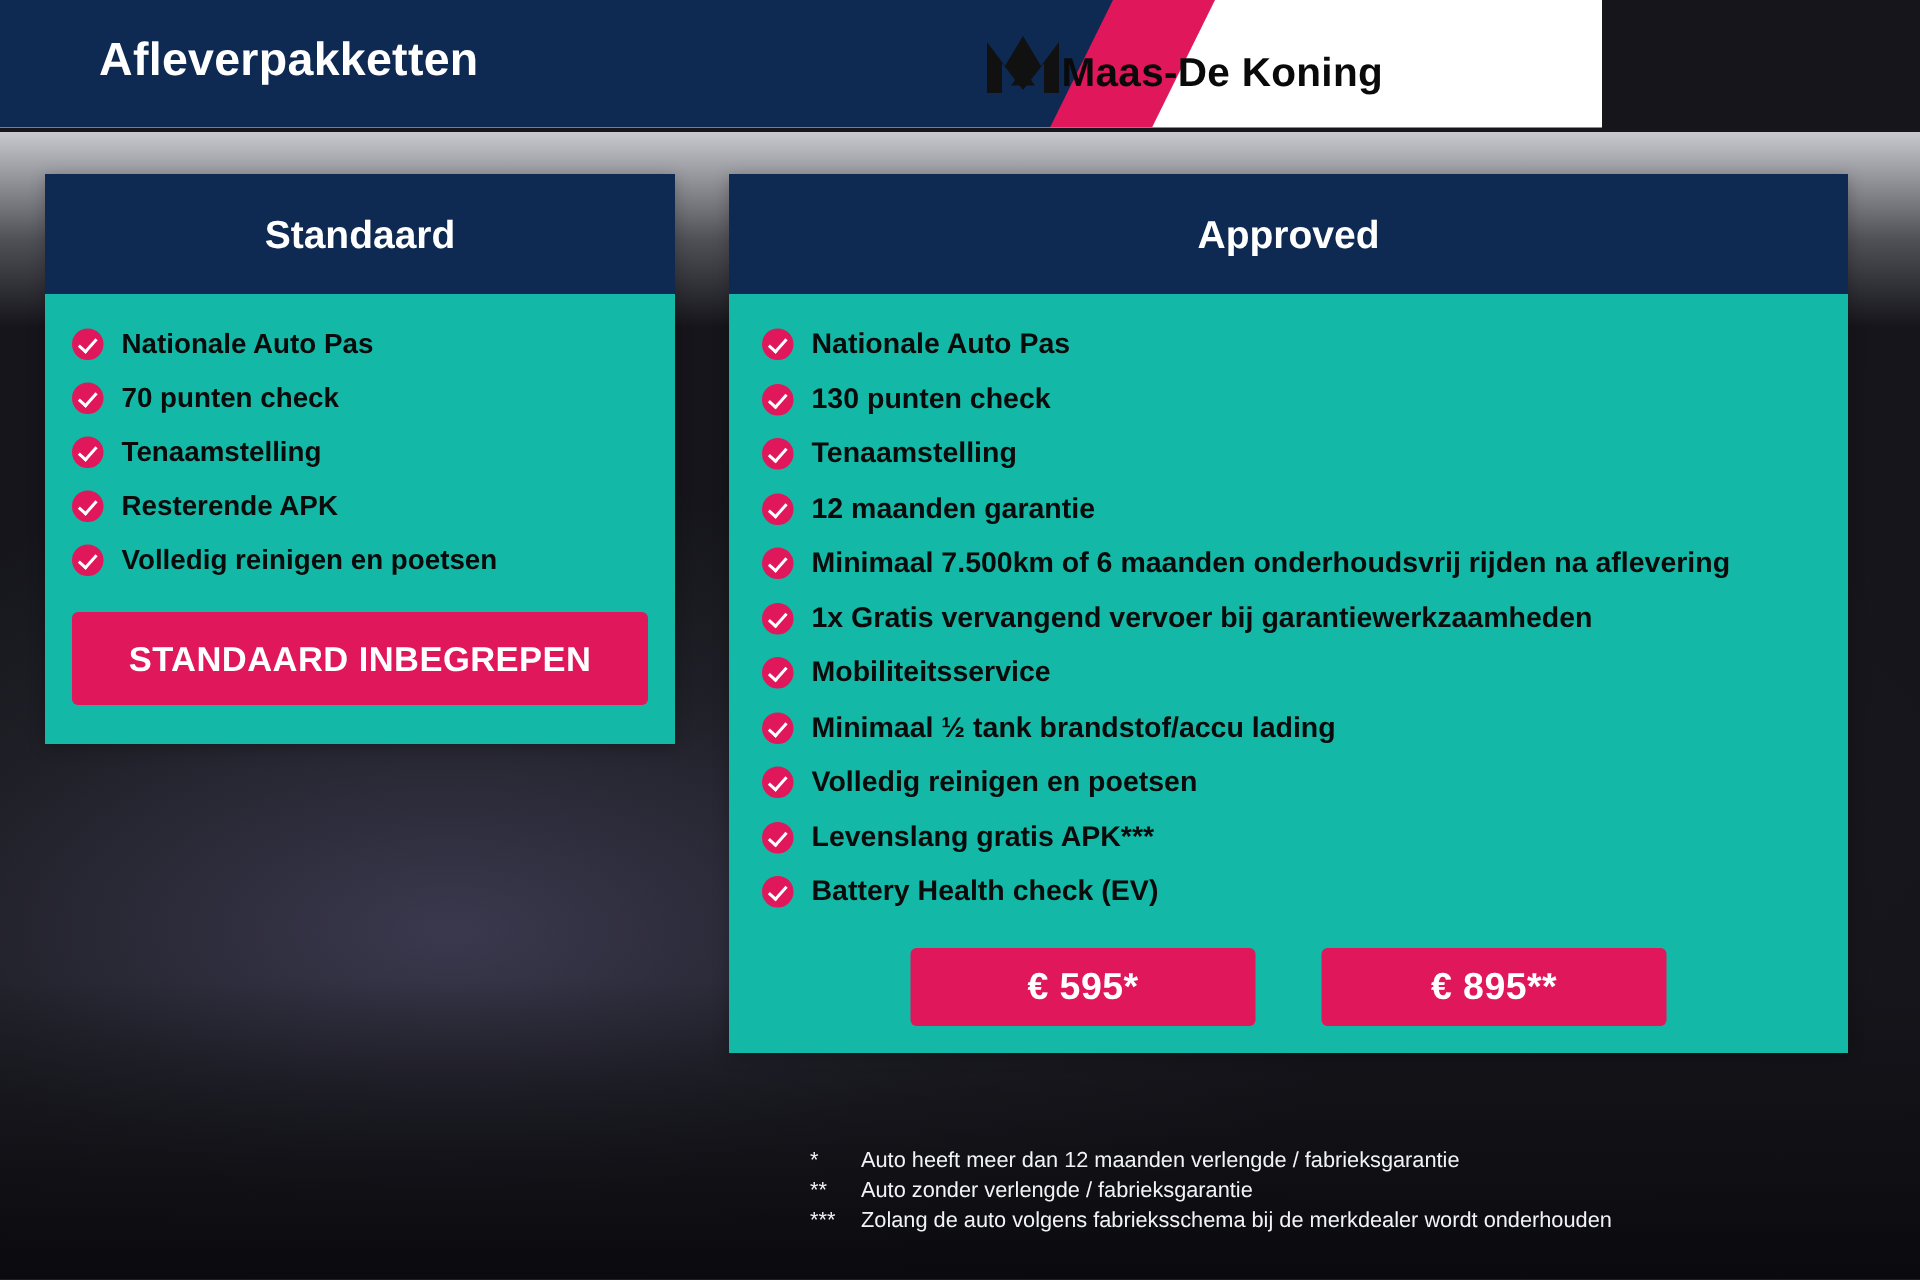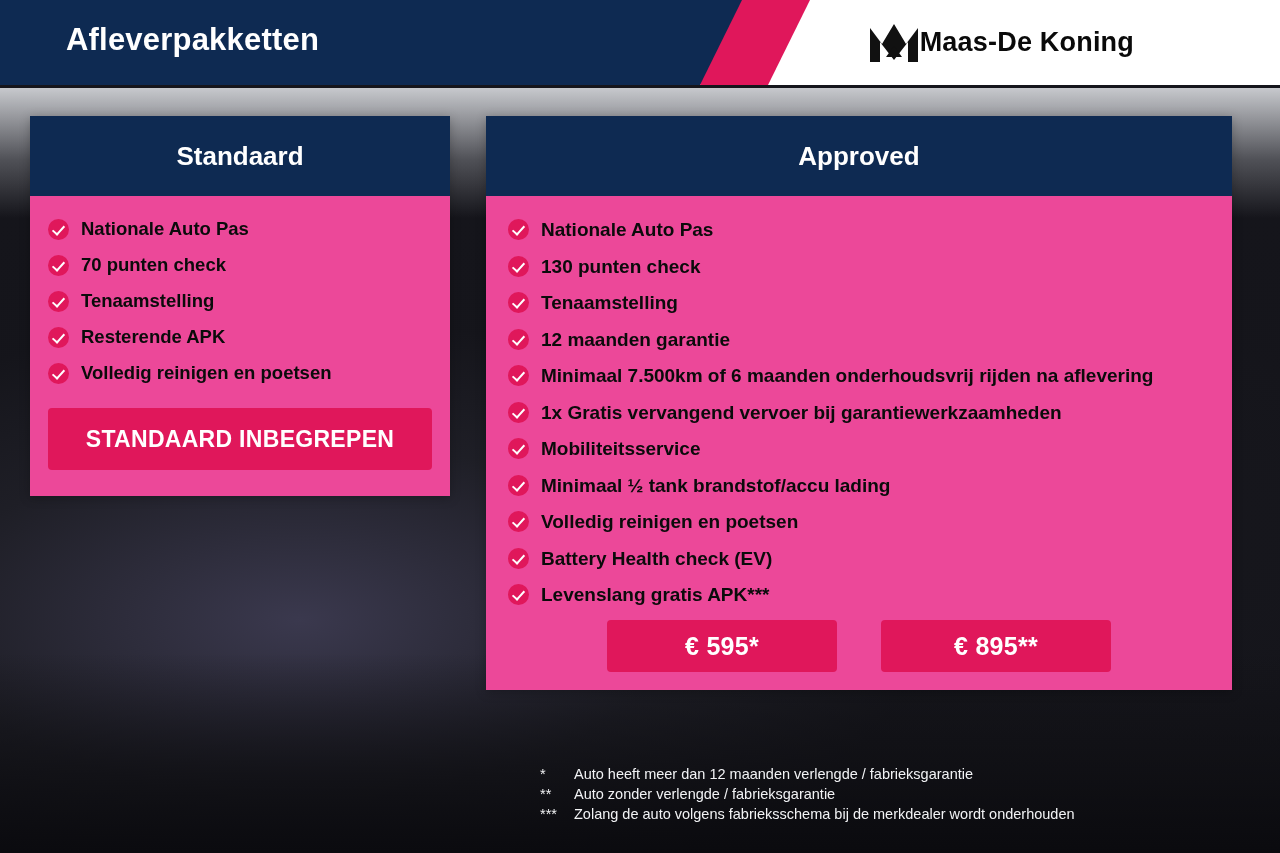--- a/index.html
+++ b/index.html
@@ -32,21 +32,21 @@
   .bg-floor {
     position: absolute;
     left: 0; right: 0; bottom: 0; height: 200px;
     background: linear-gradient(180deg, rgba(18,18,22,0) 0%, rgba(14,14,18,0.75) 60%, rgba(10,10,14,0.95) 100%);
   }
 
   
   .header {
     position: absolute;
     top: 0; left: 0;
-    width: 1280px; height: 85px;
+    width: 1068px; height: 85px;
     background: #ffffff;
     overflow: hidden;
   }
   .header-blue {
     position: absolute;
     top: 0; left: 0;
     width: 800px; height: 85px;
     background: #0e2a52;
     clip-path: polygon(0 0, 800px 0, 700px 85px, 0 85px);
   }
@@ -62,37 +62,37 @@
     left: 66px; top: 22px;
     color: #ffffff;
     font-size: 31px;
     font-weight: bold;
     letter-spacing: 0.2px;
   }
   .brand {
     position: absolute;
     right: 146px; top: 20px;
     display: flex;
-    align-items: center;
+    align-items: flex-end;
     gap: 0;
   }
   .brand-mark {
     width: 52px; height: 44px;
   }
   .brand-name {
     color: #0a0a0a;
     font-size: 27px;
     font-weight: bold;
     letter-spacing: 0.2px;
   }
 
   
   .card {
     position: absolute;
-    background: #ec4899;
+    background: #14b8a6;
     box-shadow: 0 2px 10px rgba(0,0,0,0.25);
   }
   .card-head {
     background: #0e2a52;
     color: #ffffff;
     text-align: center;
     font-weight: bold;
   }
   .card-standard {
     left: 30px; top: 116px;
@@ -162,21 +162,21 @@
     margin: 22px 0 4px 0;
     width: 100%;
     height: 62px;
     font-size: 23px;
     letter-spacing: 0.3px;
   }
   .price-row {
     display: flex;
     justify-content: center;
     gap: 44px;
-    margin-top: 12px;
+    margin-top: 24px;
   }
   .btn-price {
     width: 230px;
     height: 52px;
     font-size: 25px;
     letter-spacing: 0.3px;
   }
 
   
   .footnotes {
@@ -274,25 +274,25 @@
       <li>
           <span class="check"></span>
           <span>Minimaal ½ tank brandstof/accu lading</span>
         </li>
       <li>
           <span class="check"></span>
           <span>Volledig reinigen en poetsen</span>
         </li>
       <li>
           <span class="check"></span>
+          <span>Levenslang gratis APK***</span>
+        </li>
+      <li>
+          <span class="check"></span>
           <span>Battery Health check (EV)</span>
-        </li>
-      <li>
-          <span class="check"></span>
-          <span>Levenslang gratis APK***</span>
         </li>
     </ul>
     <div class="price-row">
       <button class="btn btn-price">€ 595*</button>
       <button class="btn btn-price">€ 895**</button>
     </div>
   </div>
 </div>
 
 <div class="footnotes">

